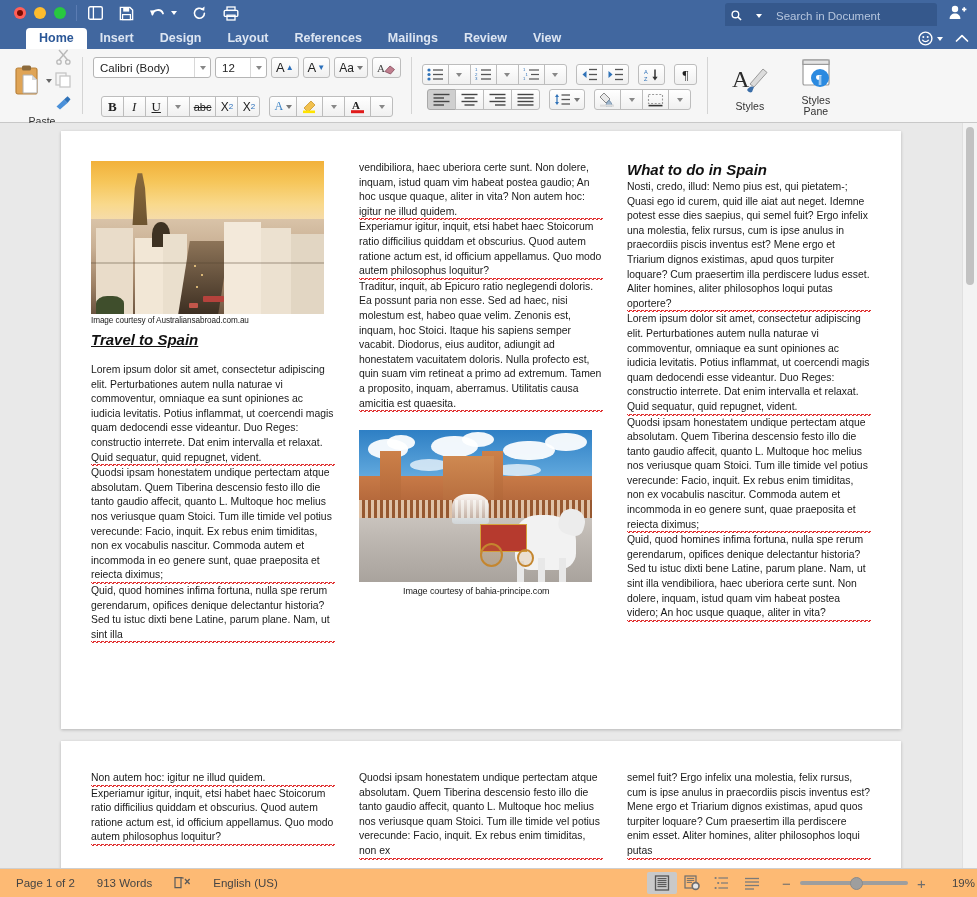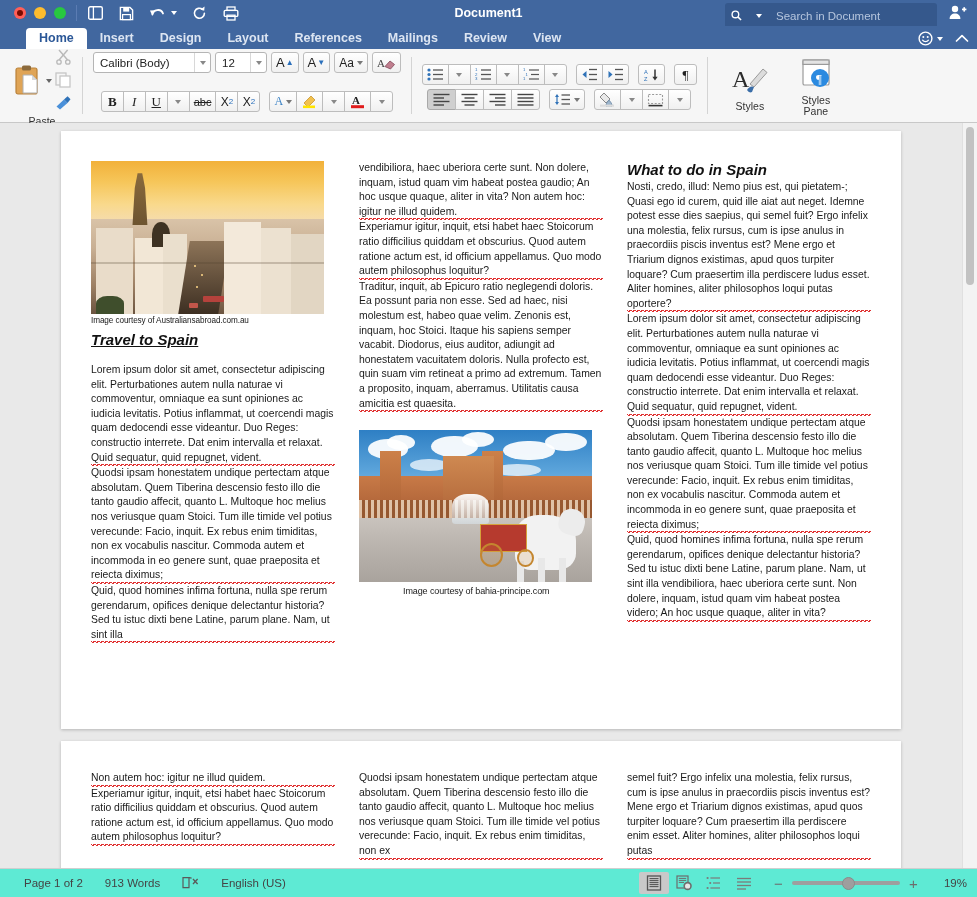--- a/index.html
+++ b/index.html
@@ -132,21 +132,21 @@
   .paste-caret {
     width: 0; height: 0;
     border-left: 3.5px solid transparent;
     border-right: 3.5px solid transparent;
     border-top: 4px solid #666;
     margin-left: 4px;
   }
   .clip-col { display: flex; flex-direction: column; gap: 3px; margin-left: 3px; }
 
   
-  .font-grp { flex-direction: column; justify-content: flex-start; gap: 18px; }
+  .font-grp { flex-direction: column; justify-content: center; gap: 18px; }
   .frow { display: flex; align-items: center; gap: 4px; }
   .combo {
     height: 21px;
     background: #fff;
     border: 1px solid #b5b5b5;
     border-radius: 3px;
     display: flex; align-items: center;
     font-size: 11.5px; color: #222;
     padding: 0 0 0 6px;
   }
@@ -362,24 +362,24 @@
     border: 1px solid #d6a23b;
   }
   .p2-wheel {
     position:absolute; border: 2px solid #c4862f;
     border-radius: 50%; background: rgba(200,140,60,.18);
   }
 
   
   .statusbar {
     height: 29px;
-    background: #5eead4;
+    background: #fdba74;
     border-top: 1px solid #cfcfcf;
     display: flex; align-items: center;
-    padding: 0 10px;
+    padding: 0 2px;
     font-size: 11.5px;
     color: #444;
   }
   .st-left { display: flex; align-items: center; gap: 22px; padding-left: 14px; }
   .st-right { margin-left: auto; display: flex; align-items: center; gap: 0; }
   .viewbtn {
     width: 30px; height: 22px;
     display: flex; align-items: center; justify-content: center;
     color: #6d6d6d; cursor: default;
   }
@@ -433,21 +433,20 @@
         </svg>
     </div>
     <div class="tb-icon">
       <svg width="16" height="15" viewBox="0 0 16 15">
           <rect x="4" y="1" width="8" height="3.4" fill="none" stroke="#fff" stroke-width="1.3"></rect>
           <rect x="1.2" y="4.4" width="13.6" height="6" rx="1.2" fill="none" stroke="#fff" stroke-width="1.4"></rect>
           <rect x="4" y="9.2" width="8" height="4.8" fill="none" stroke="#fff" stroke-width="1.3"></rect>
         </svg>
     </div>
   </div>
-  <div class="doc-title">Document1</div>
   <div class="search-wrap">
     <svg width="11" height="11" viewBox="0 0 12 12">
         <circle cx="4.8" cy="4.8" r="3.6" fill="none" stroke="#fff" stroke-width="1.5"></circle>
         <line x1="7.5" y1="7.5" x2="11" y2="11" stroke="#fff" stroke-width="1.6"></line>
       </svg>
     <div style="width:0;height:0;border-left:3px solid transparent;border-right:3px solid transparent;border-top:4px solid #fff;"></div>
     <input type="text" placeholder="Search in Document" style="">
   </div>
   <div class="share-icon">
     <svg width="18" height="15" viewBox="0 0 18 15">

